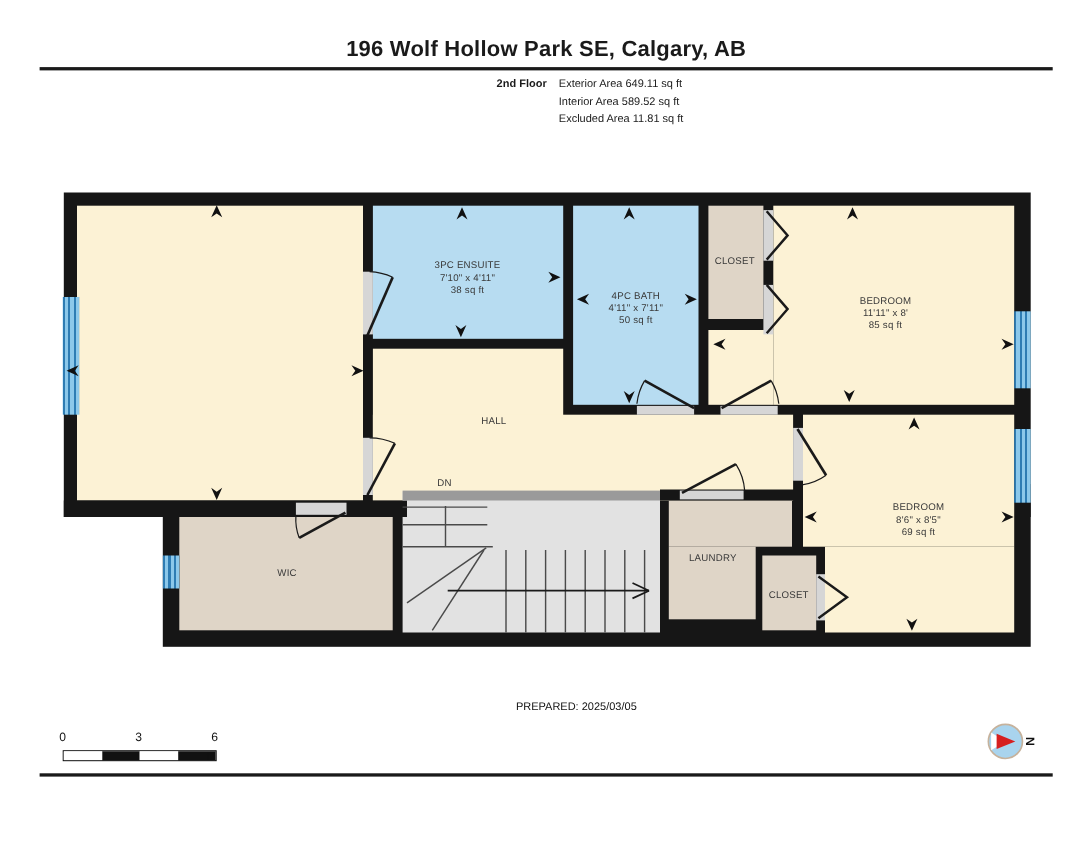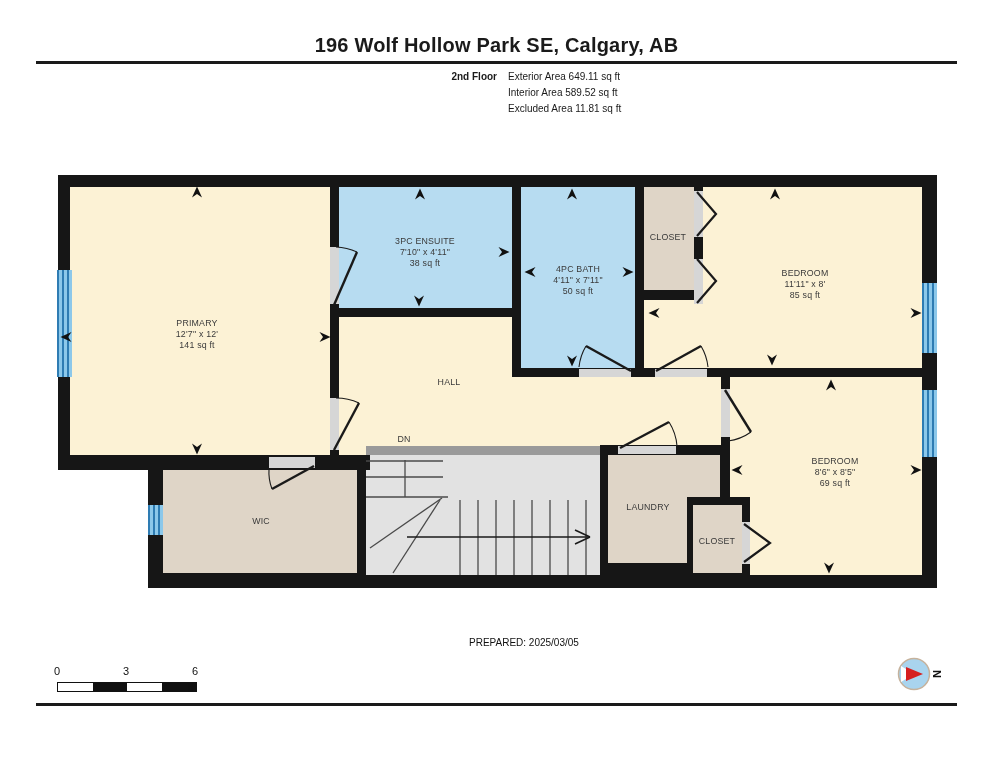--- a/index.html
+++ b/index.html
@@ -162,25 +162,20 @@
       <path d="M0,-6.5 L5,4.5 L0,1 L-5,4.5 Z" transform="translate(772,359) rotate(180)"></path>
       <path d="M0,-6.5 L5,4.5 L0,1 L-5,4.5 Z" transform="translate(655,313) rotate(-90)"></path>
       <path d="M0,-6.5 L5,4.5 L0,1 L-5,4.5 Z" transform="translate(915,313) rotate(90)"></path>
       <path d="M0,-6.5 L5,4.5 L0,1 L-5,4.5 Z" transform="translate(831,386)"></path>
       <path d="M0,-6.5 L5,4.5 L0,1 L-5,4.5 Z" transform="translate(829,567) rotate(180)"></path>
       <path d="M0,-6.5 L5,4.5 L0,1 L-5,4.5 Z" transform="translate(738,470) rotate(-90)"></path>
       <path d="M0,-6.5 L5,4.5 L0,1 L-5,4.5 Z" transform="translate(915,470) rotate(90)"></path>
     </g>
   </svg>
 
-  <div class="rlabel" style="left:127px;top:318px;width:140px;">
-    <div class="nm">PRIMARY</div>
-    <div>12'7" x 12'</div>
-    <div>141 sq ft</div>
-  </div>
   <div class="rlabel" style="left:355px;top:236px;width:140px;">
     <div class="nm">3PC ENSUITE</div>
     <div>7'10" x 4'11"</div>
     <div>38 sq ft</div>
   </div>
   <div class="rlabel" style="left:518px;top:264px;width:120px;">
     <div class="nm">4PC BATH</div>
     <div>4'11" x 7'11"</div>
     <div>50 sq ft</div>
   </div>

